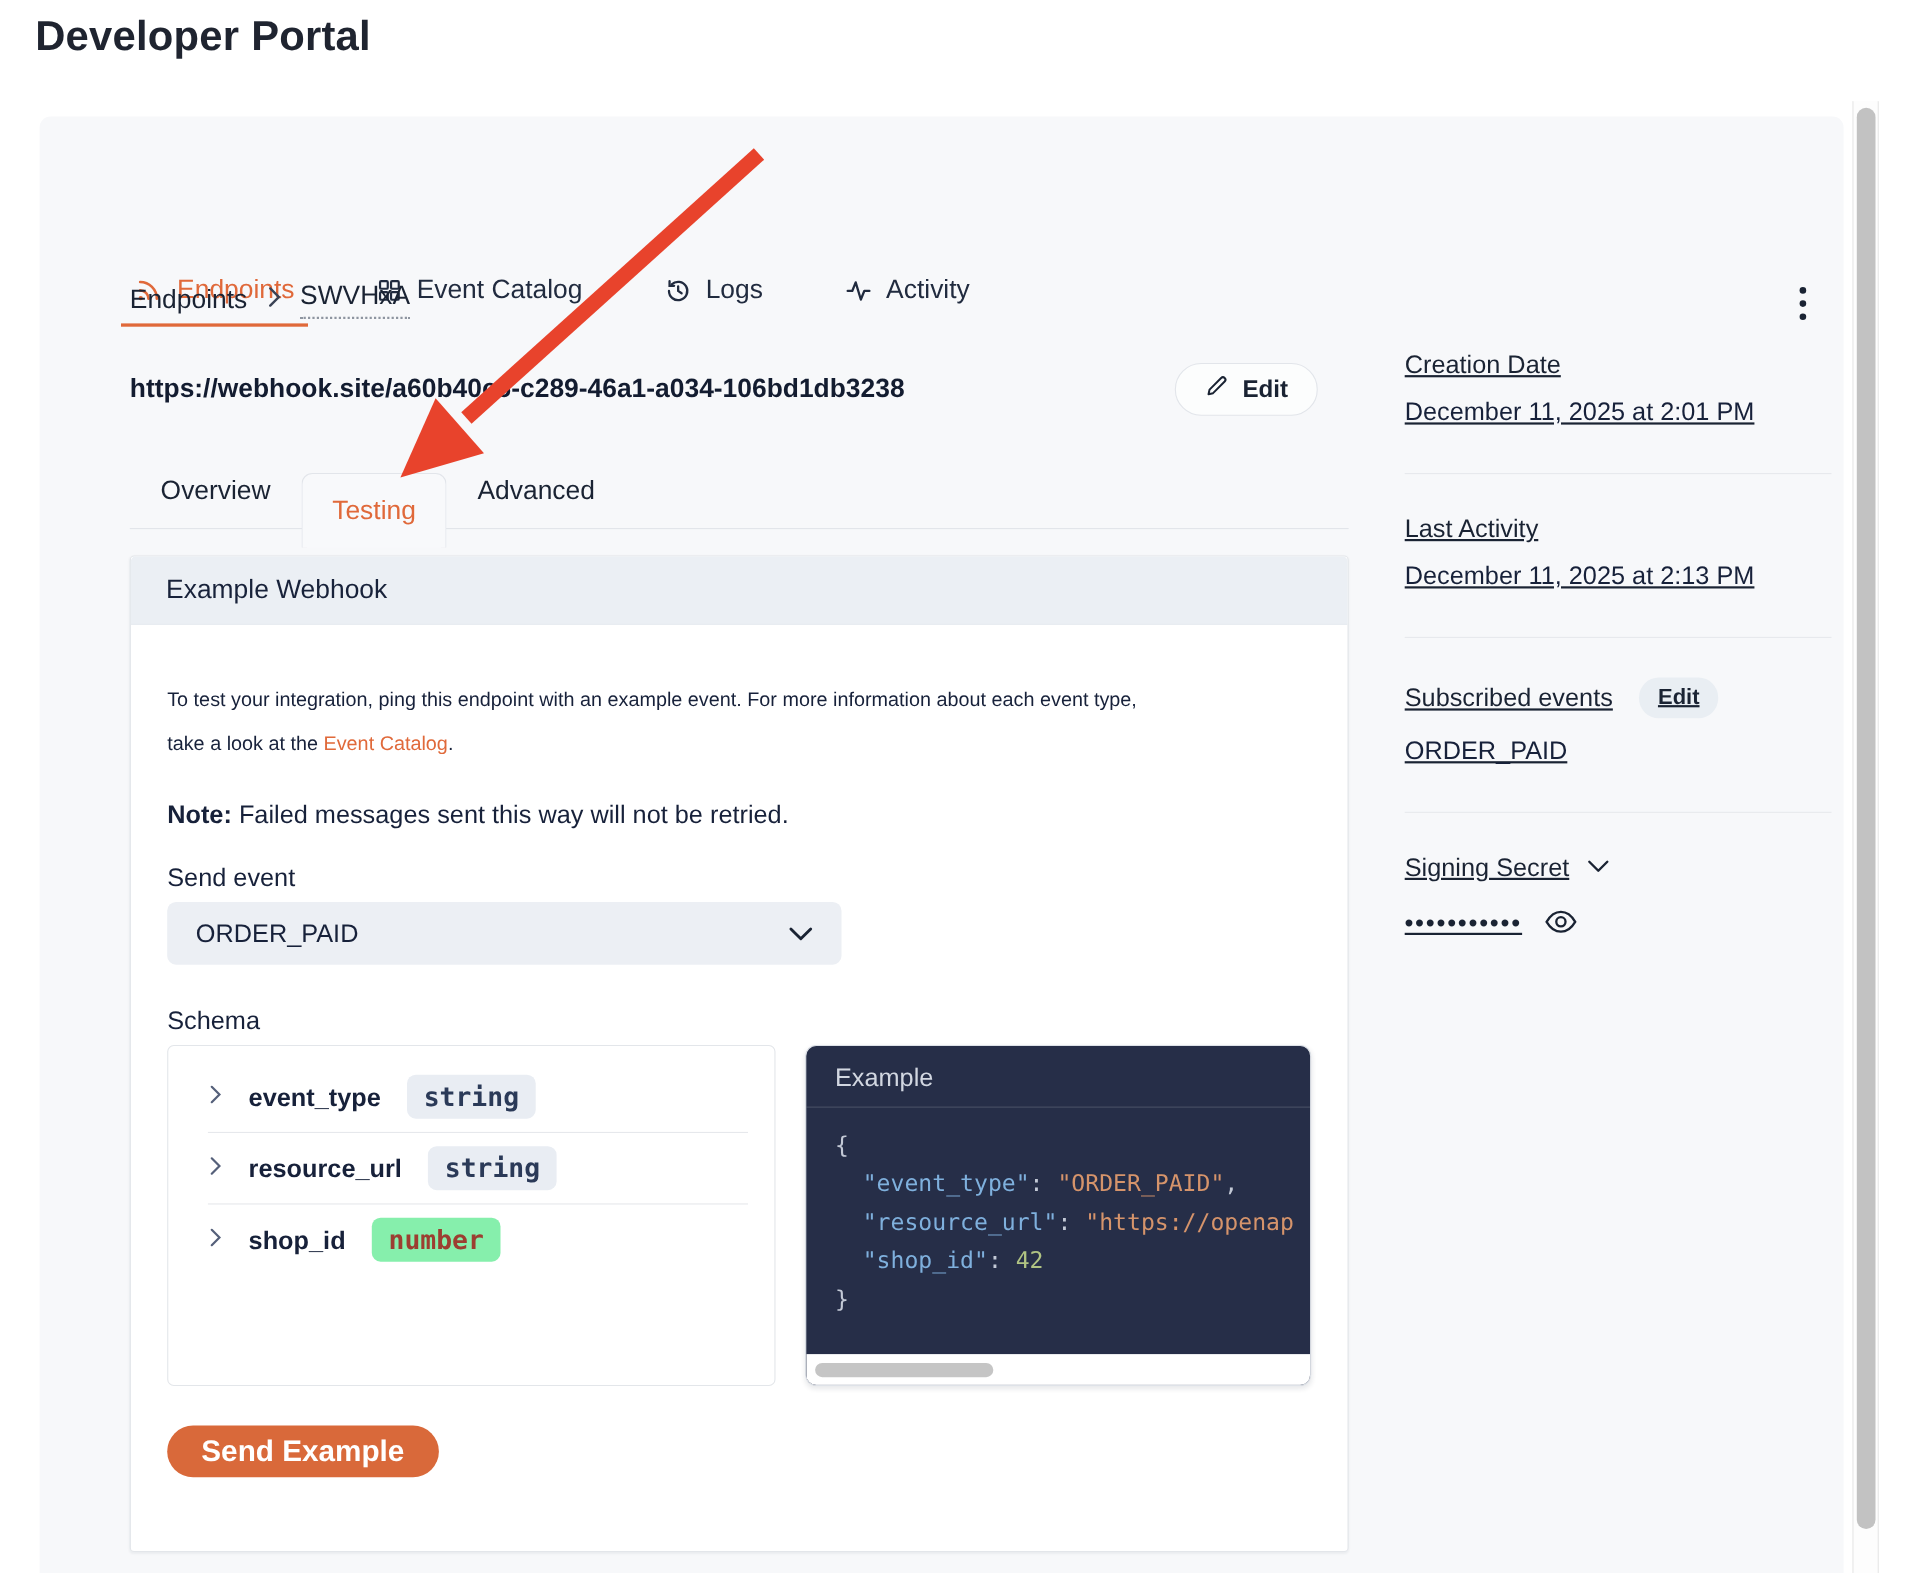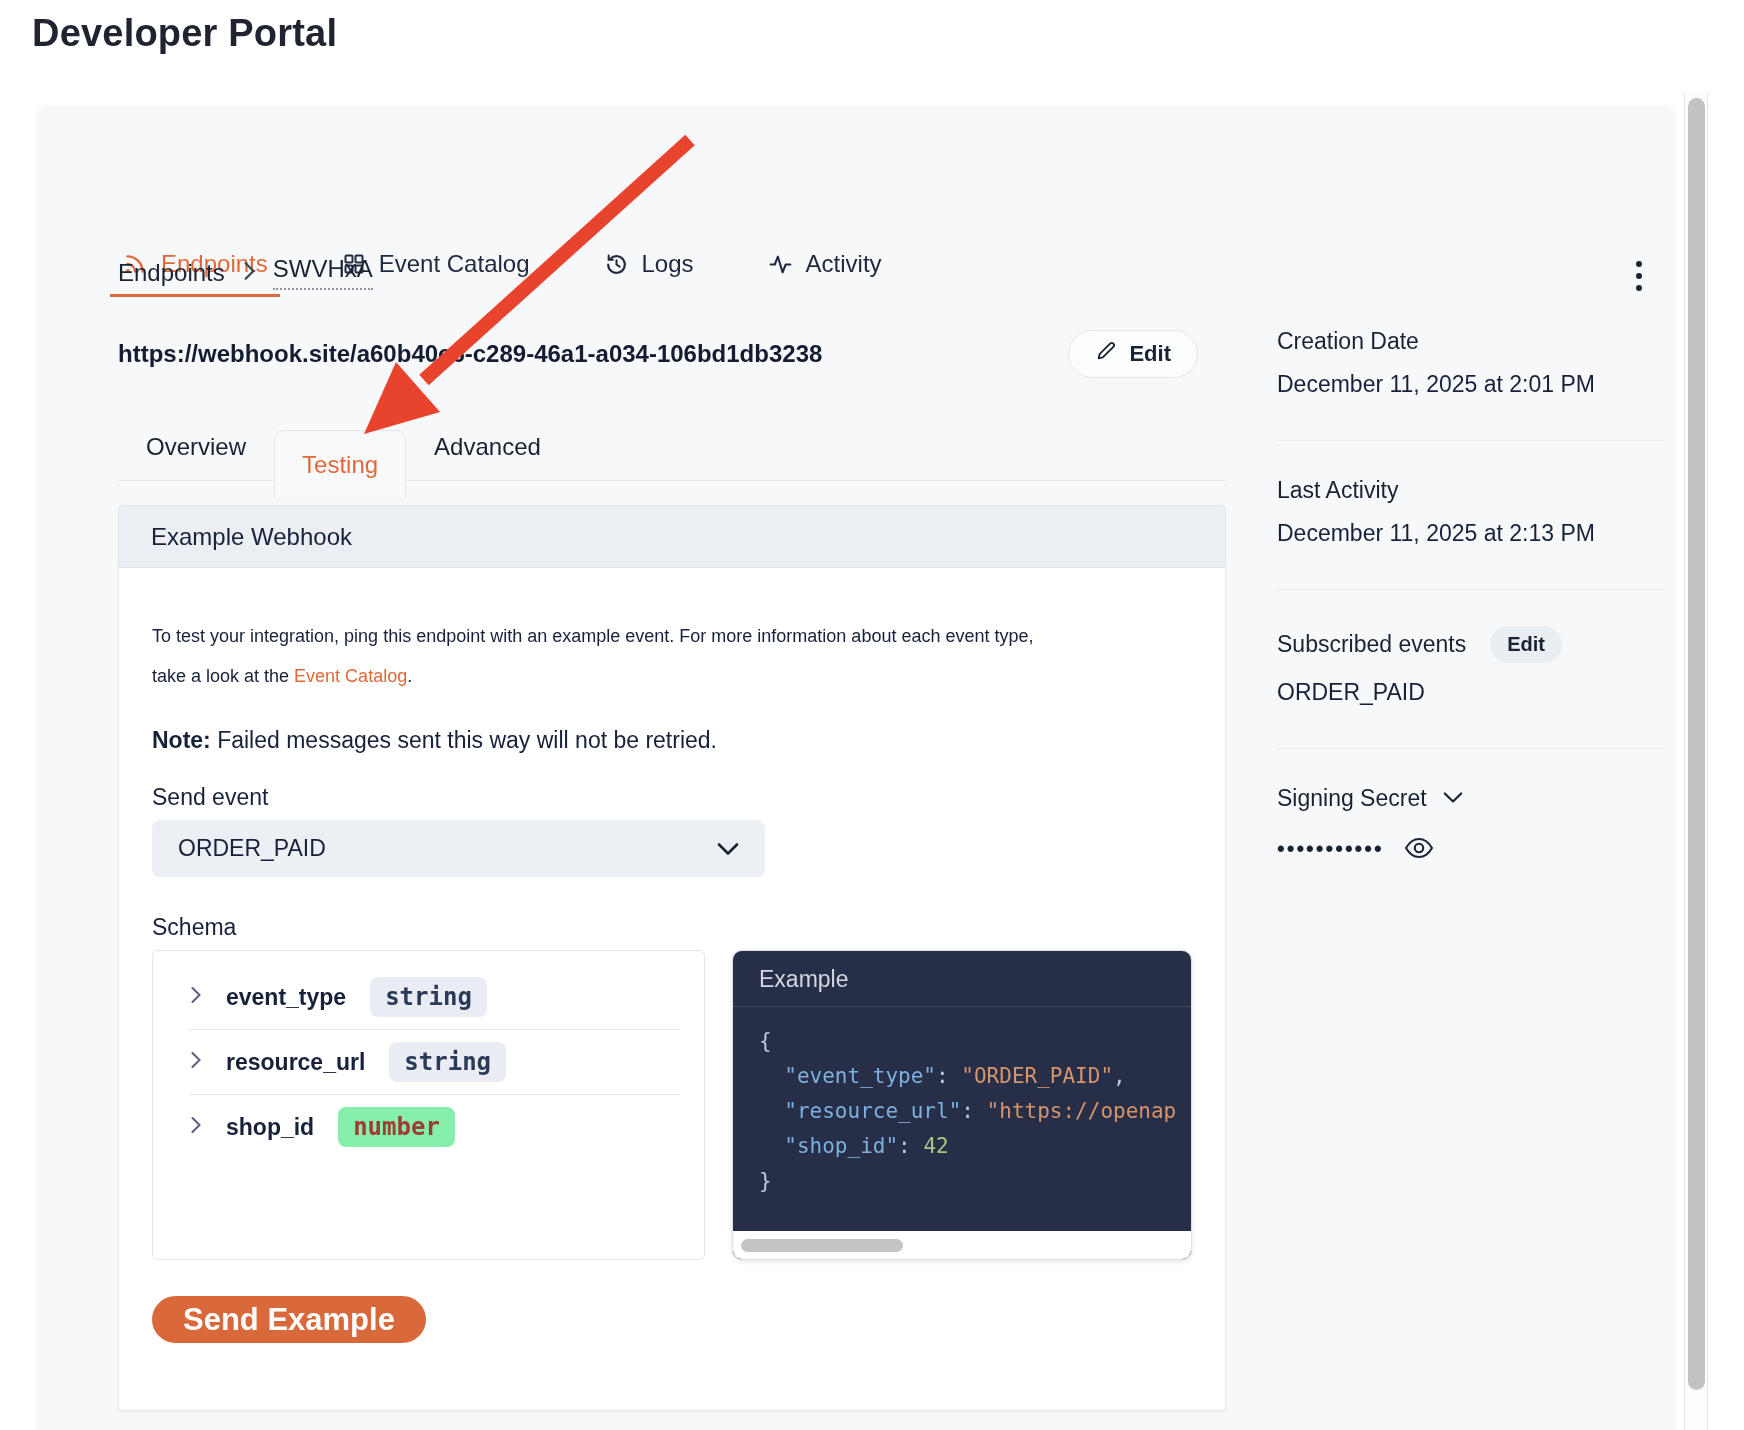--- a/index.html
+++ b/index.html
@@ -109,25 +109,25 @@
   .code-line { font-family:"DejaVu Sans Mono", monospace; font-size:21px; line-height:35px; white-space:pre; }
   .tok-key { color:#7fb0dd; }
   .tok-punct { color:#c3c9d6; }
   .tok-str { color:#d6946b; }
   .tok-num { color:#b0c383; }
   .code-footer { background:#ffffff; height:28px; position:relative; }
   .hthumb { position:absolute; left:8px; top:8px; width:162px; height:13px; background:#c5c5c5; border-radius:7px; cursor:pointer; }
 
   .send-btn {
     margin-top:36px; height:47px; padding:0 31px; background:#d9693a; border:none; border-radius:24px;
-    font-family:inherit; font-size:31px; font-weight:bold; color:#ffffff; cursor:pointer;
-  }
-
-  
-  .sidebar { position:absolute; left:1241px; top:222px; width:388px; font-size:23px; color:#1a2333; }
+    font-family:inherit; font-size:27px; font-weight:bold; color:#ffffff; cursor:pointer;
+  }
+
+  
+  .sidebar { position:absolute; left:1241px; top:212px; width:388px; font-size:23px; color:#1a2333;text-decoration:underline; }
   .sb-label { font-size:23px; color:#1a2333; }
   .sb-value { margin-top:16px; font-size:23px; color:#17213a; }
   .sb-hr { border:none; border-top:1px solid #e7e9ed; margin:42px 0 36px 0; }
   .sb-row { display:flex; align-items:center; }
   .edit-pill {
     margin-left:24px; background:#e9eef3; border:none; border-radius:18px;
     padding:7px 17px; font-family:inherit; font-size:20px; font-weight:bold; color:#1a2333; cursor:pointer;
   }
   .secret-row { margin-top:24px; display:flex; align-items:center; gap:20px; }
   .secret-mask { font-size:22px; font-weight:bold; letter-spacing:2px; color:#1a2333; }

